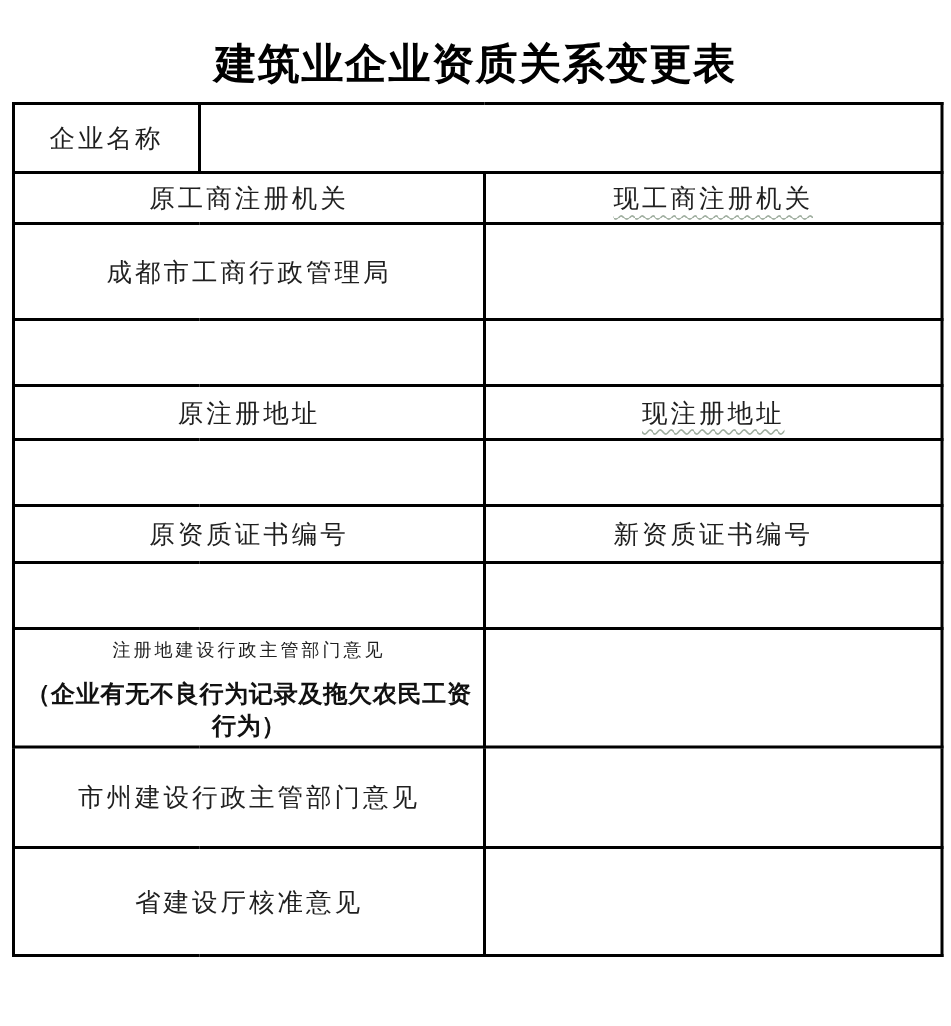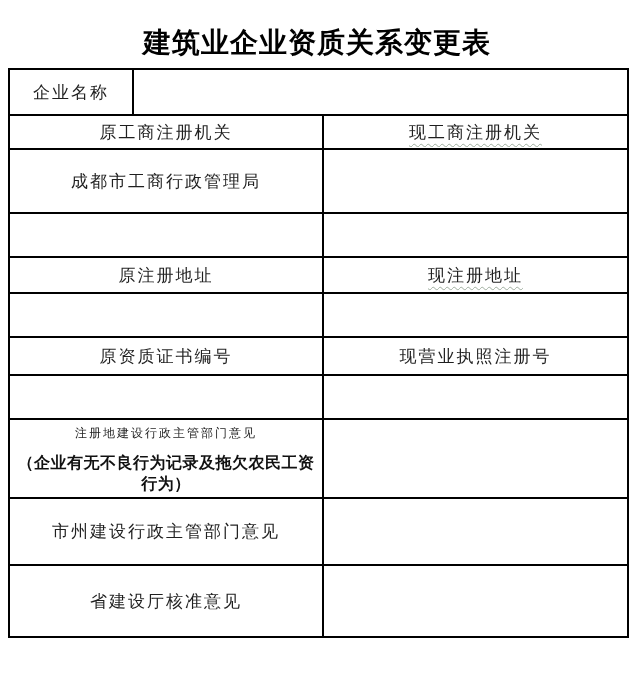--- a/index.html
+++ b/index.html
@@ -102,21 +102,21 @@
     <td><span class="squiggle">现注册地址</span></td>
   </tr>
 
   <tr class="h-empty">
     <td colspan="2"></td>
     <td></td>
   </tr>
 
   <tr class="h-hdr2">
     <td colspan="2">原资质证书编号</td>
-    <td>现营业执照注册号</td>
+    <td>新资质证书编号</td>
   </tr>
 
   <tr class="h-empty">
     <td colspan="2"></td>
     <td></td>
   </tr>
 
   <tr class="h-opinion">
     <td colspan="2">
       <span class="opinion-main">注册地建设行政主管部门意见</span>

